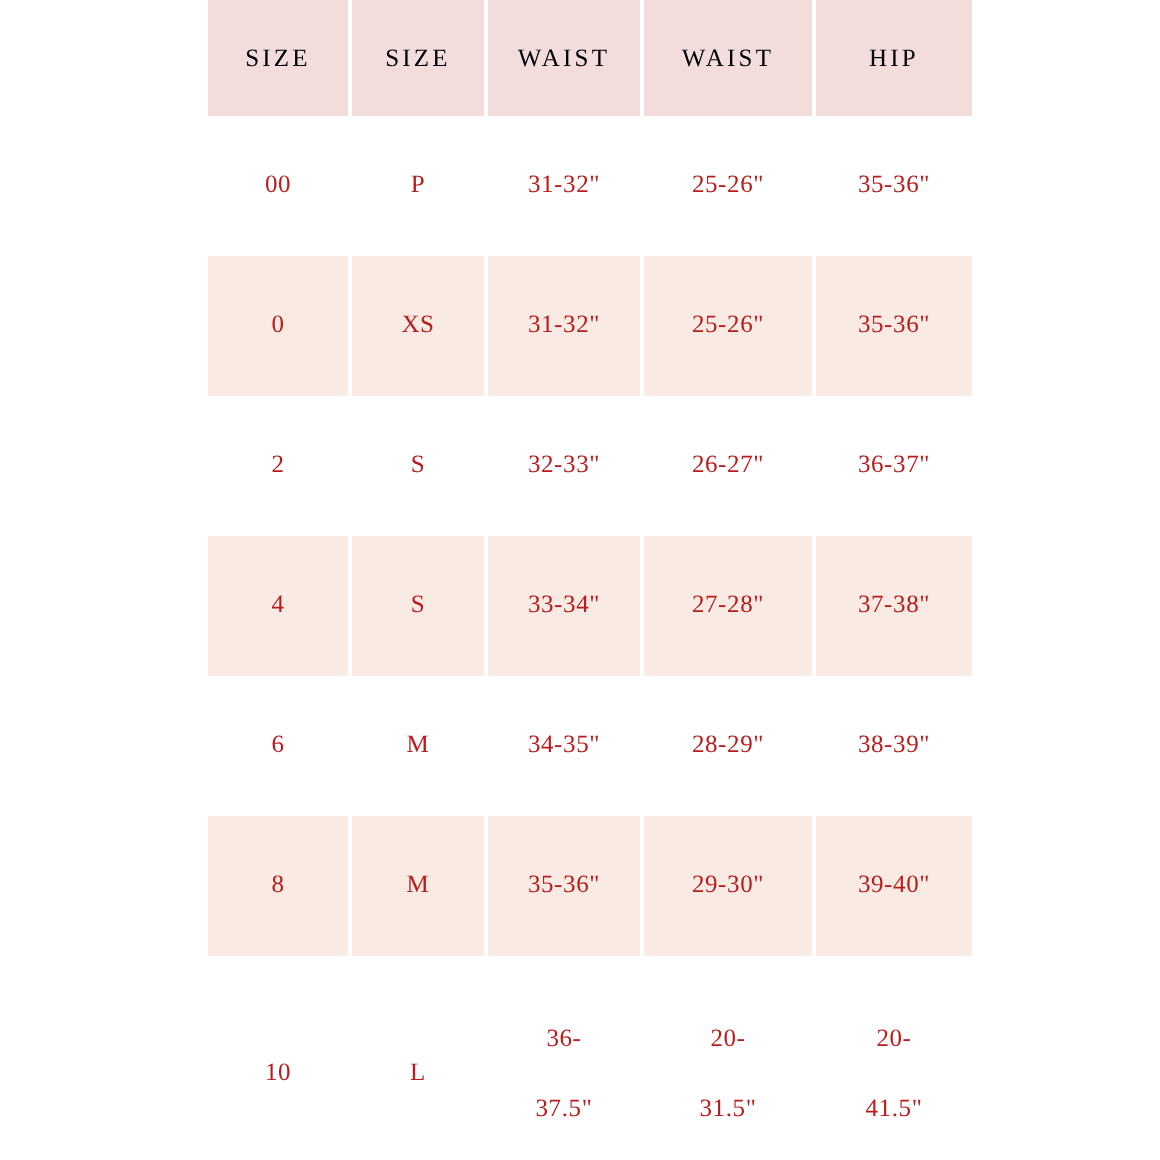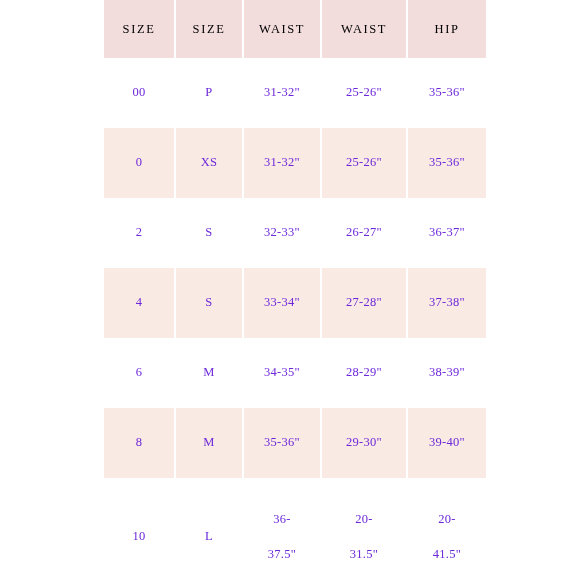--- a/index.html
+++ b/index.html
@@ -40,21 +40,21 @@
   table.size-chart col.c-size-num { width: 72px; }
   table.size-chart col.c-size-alpha { width: 68px; }
   table.size-chart col.c-bust { width: 78px; }
   table.size-chart col.c-waist { width: 86px; }
   table.size-chart col.c-hip { width: 80px; }
 
   table.size-chart th,
   table.size-chart td {
     text-align: center;
     vertical-align: middle;
-    color: #6d28d9;
+    color: #b91c1c;
     border-left: 2px solid #ffffff;
     border-right: 2px solid #ffffff;
     border-top: 0;
     border-bottom: 0;
     padding: 0 2px;
   }
 
   
   table.size-chart thead th {
     background: #f2dcdc;

